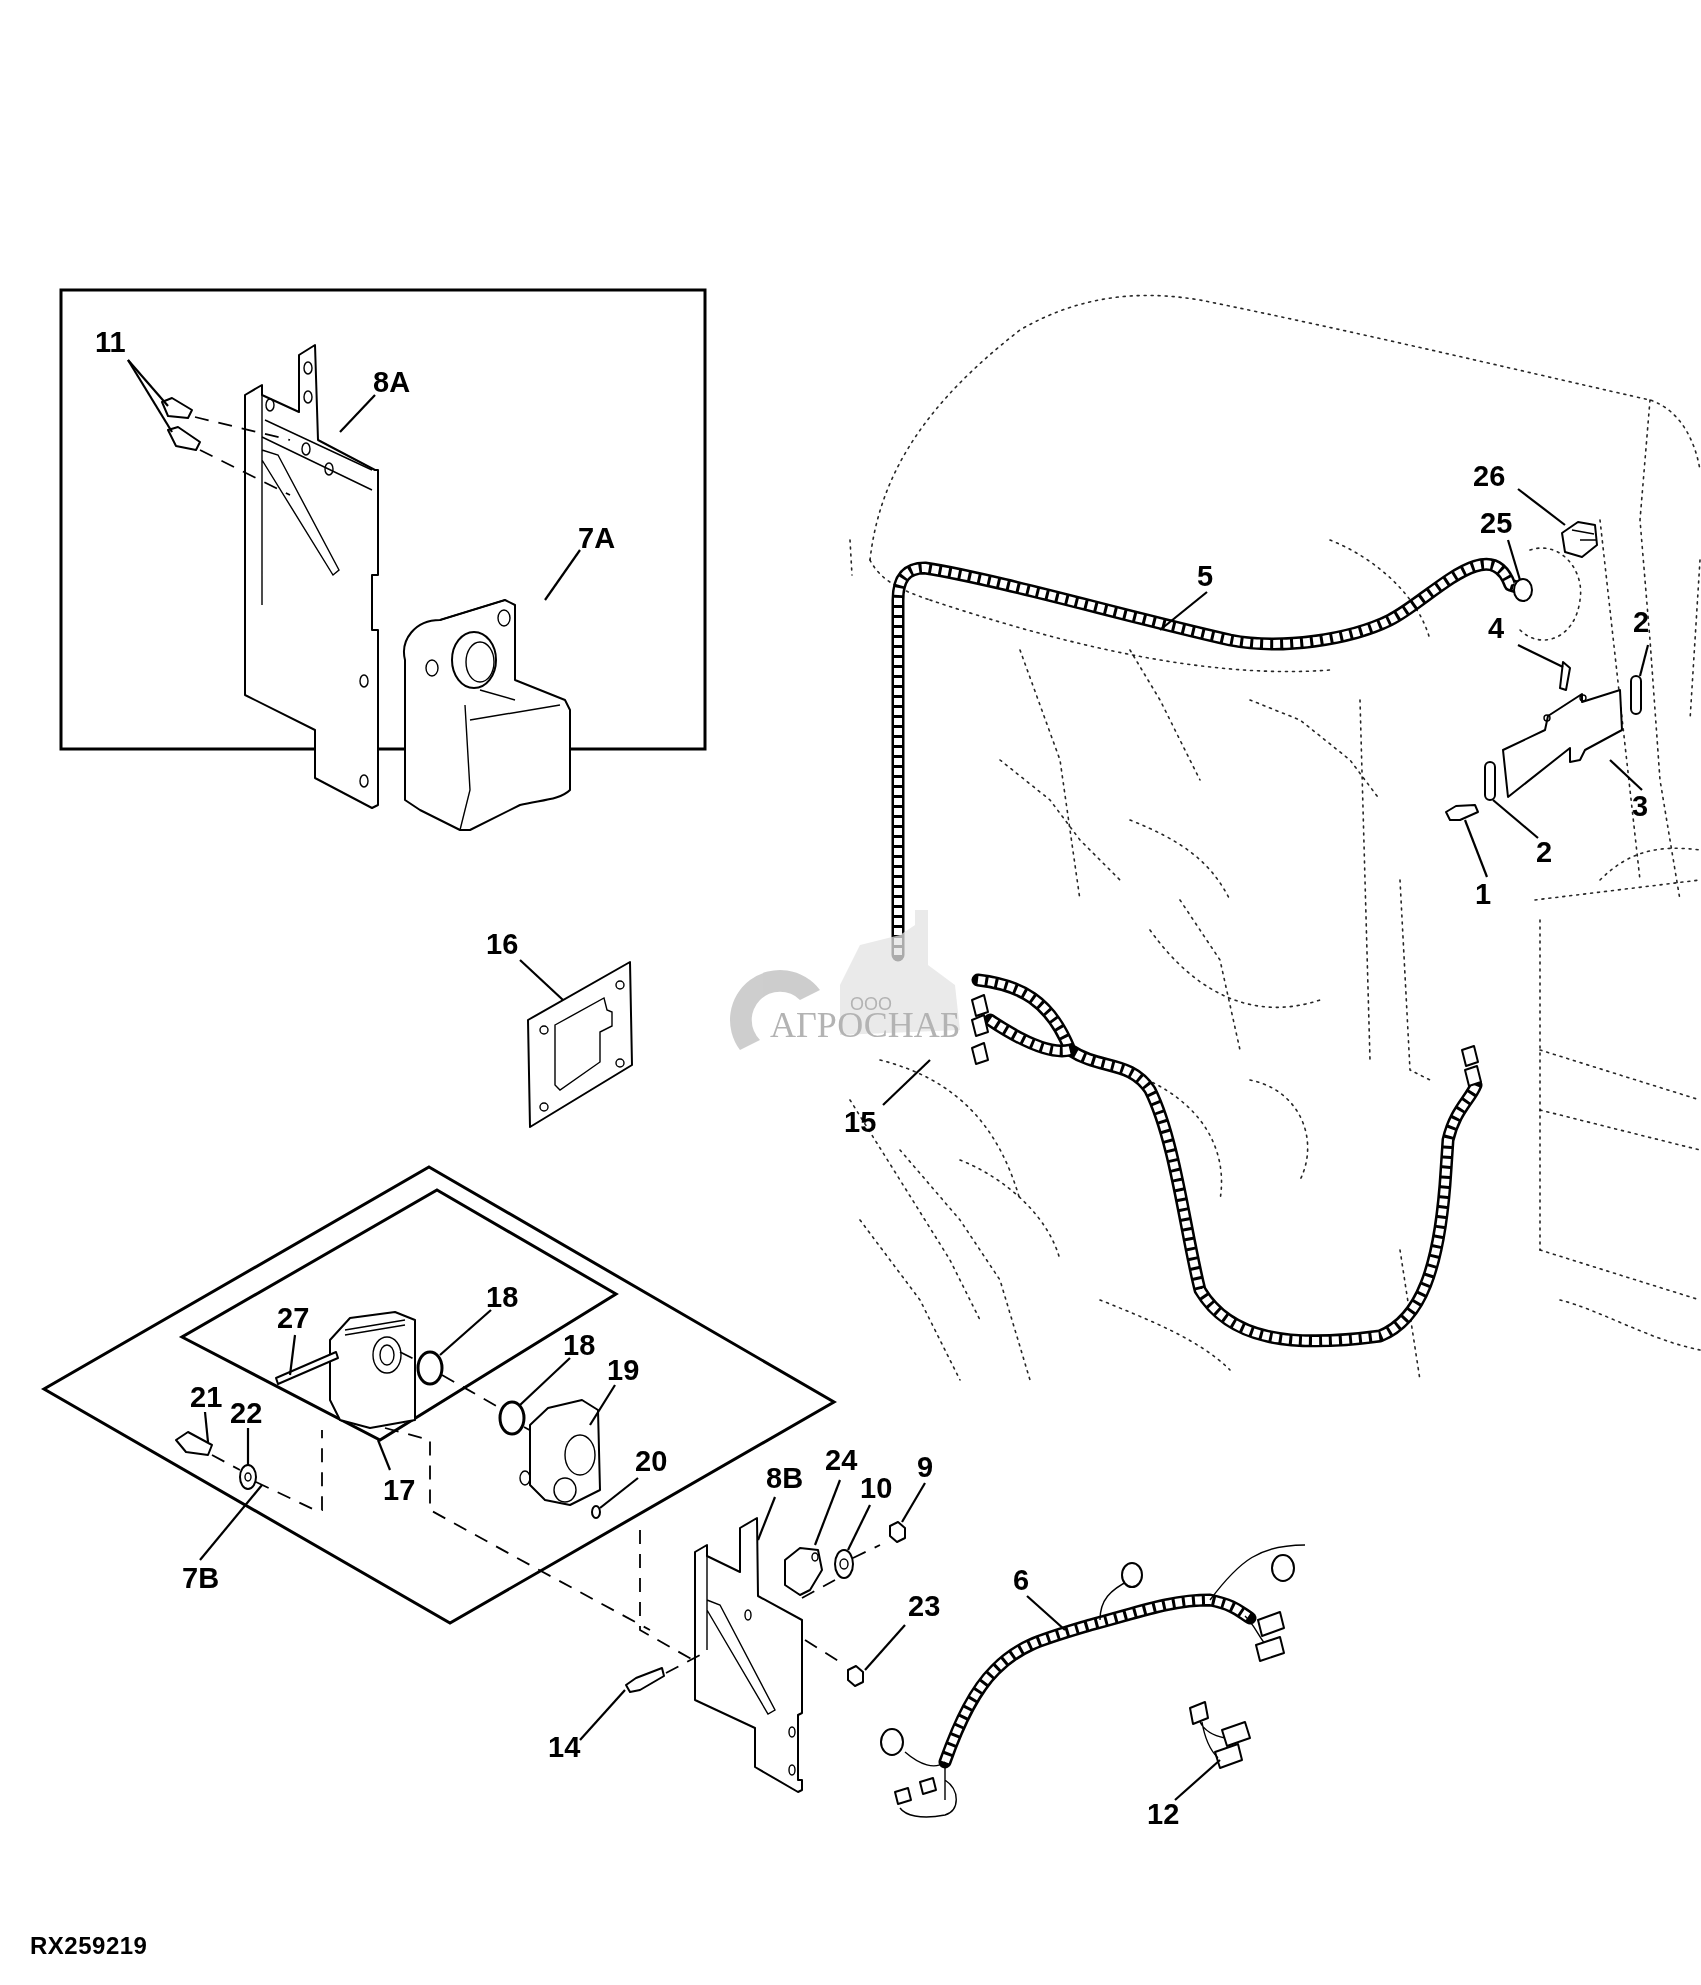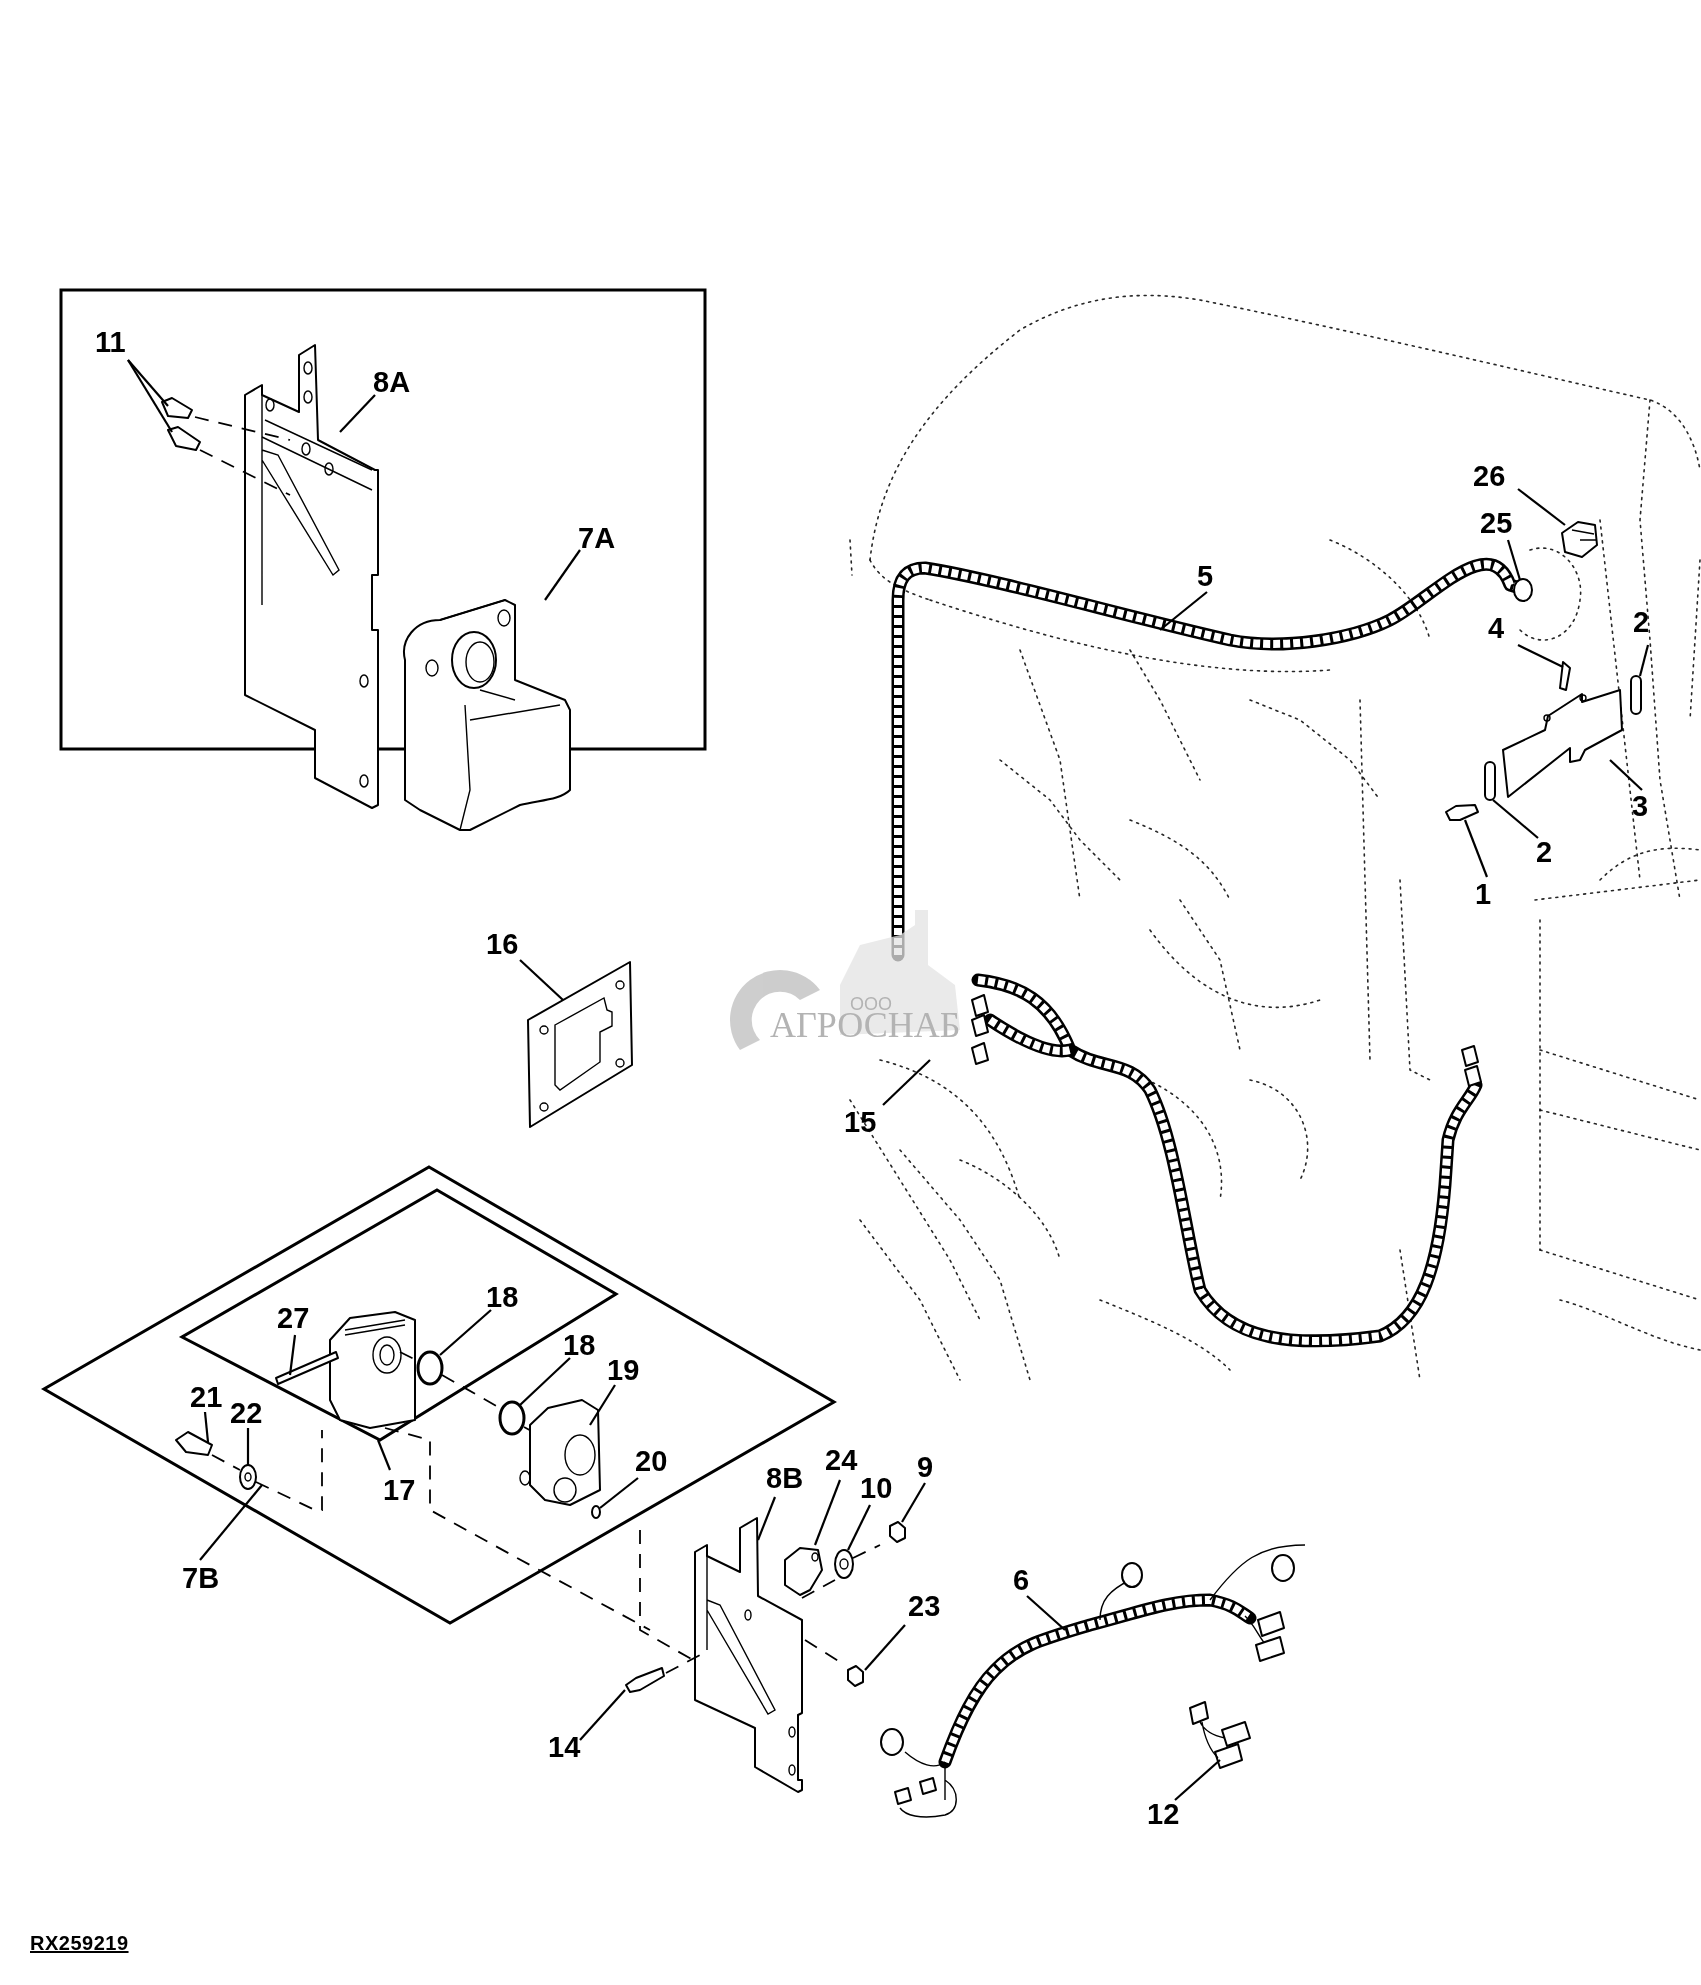--- a/index.html
+++ b/index.html
@@ -10,22 +10,22 @@
   .leader { stroke: #000; stroke-width: 2.2; fill: none; }
   .frame { stroke: #000; stroke-width: 3; fill: none; }
   .part { stroke: #000; stroke-width: 2; fill: #fff; stroke-linejoin: round; }
   .thin { stroke: #000; stroke-width: 1.4; fill: none; }
   .dash { stroke: #000; stroke-width: 1.8; fill: none; stroke-dasharray: 14 10; }
   .ghost { stroke: #000; stroke-width: 1.6; fill: none; stroke-dasharray: 2 5; stroke-linecap: round; opacity: 0.85; }
   .harness { stroke: #000; stroke-width: 13; fill: none; stroke-linecap: round; stroke-linejoin: round; }
   .harness-in { stroke: #fff; stroke-width: 8; fill: none; stroke-dasharray: 7 3; stroke-linecap: butt; stroke-linejoin: round; }
   .wm-text { font-family: "Liberation Serif", serif; font-size: 36px; fill: #9a9a9a; }
   .wm-small { font-family: "Liberation Sans", sans-serif; font-size: 18px; fill: #9a9a9a; }
-  #doc-code { position: absolute; left: 30px; top: 1932px; font-weight: bold; font-size: 20px; color: #000;
-              font-family: "Liberation Sans", sans-serif; letter-spacing: 0.5px; text-decoration: underline; }
+  #doc-code { position: absolute; left: 30px; top: 1932px; font-weight: bold; font-size: 24px; color: #000;
+              font-family: "Liberation Sans", sans-serif; letter-spacing: 0.5px; }
 </style>
 </head>
 <body>
 
 <svg id="diagram" viewBox="0 0 1701 1985" xmlns="http://www.w3.org/2000/svg">
 
   <g>
     <path class="ghost" d="M870,560 C880,470 930,400 1020,330 C1080,295 1140,290 1200,300 C1350,330 1560,380 1650,400 C1680,410 1695,440 1700,470"></path>
     <path class="ghost" d="M870,560 C880,580 900,590 930,600"></path>
     <path class="ghost" d="M850,540 L852,575"></path>

